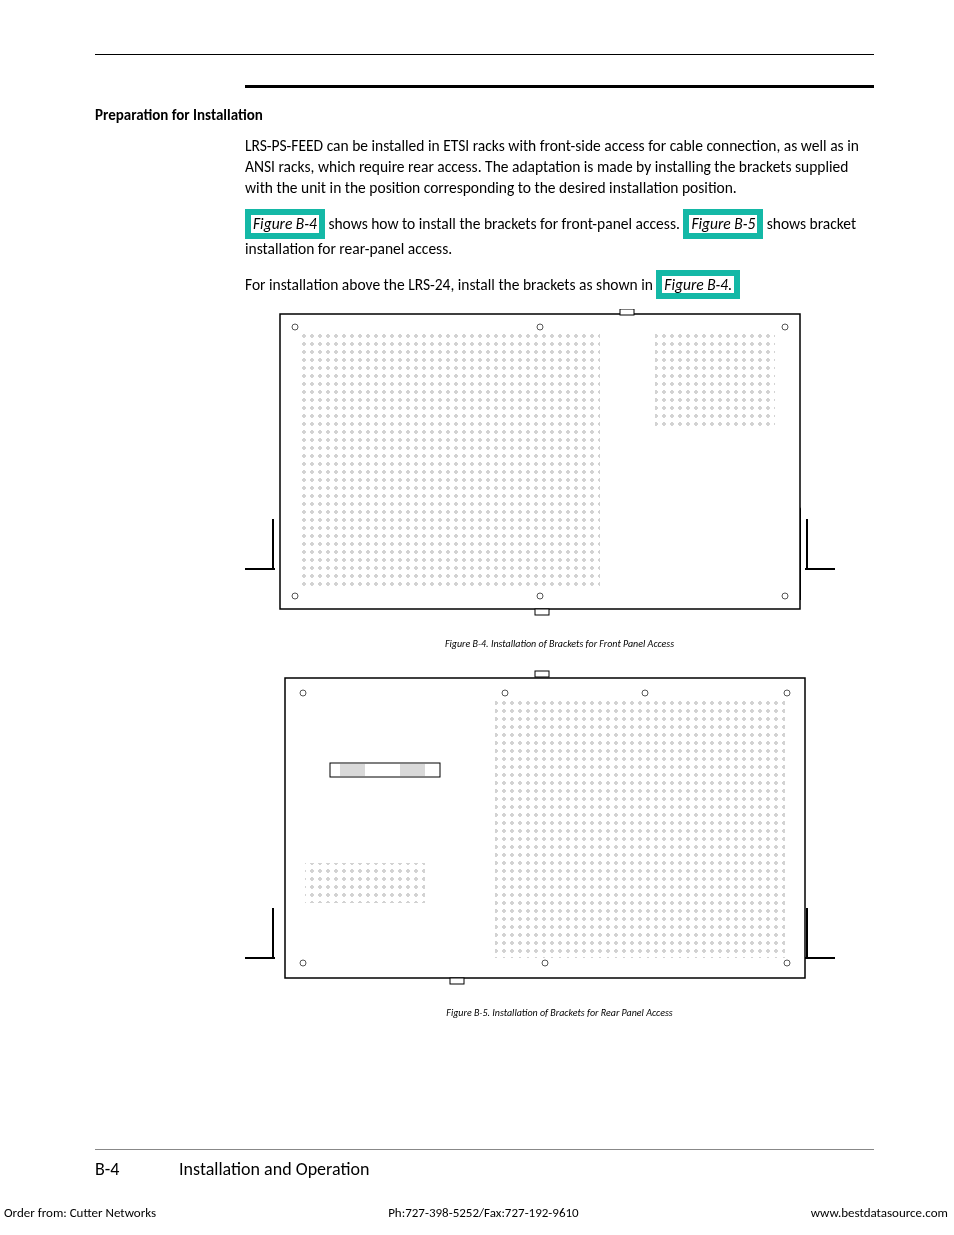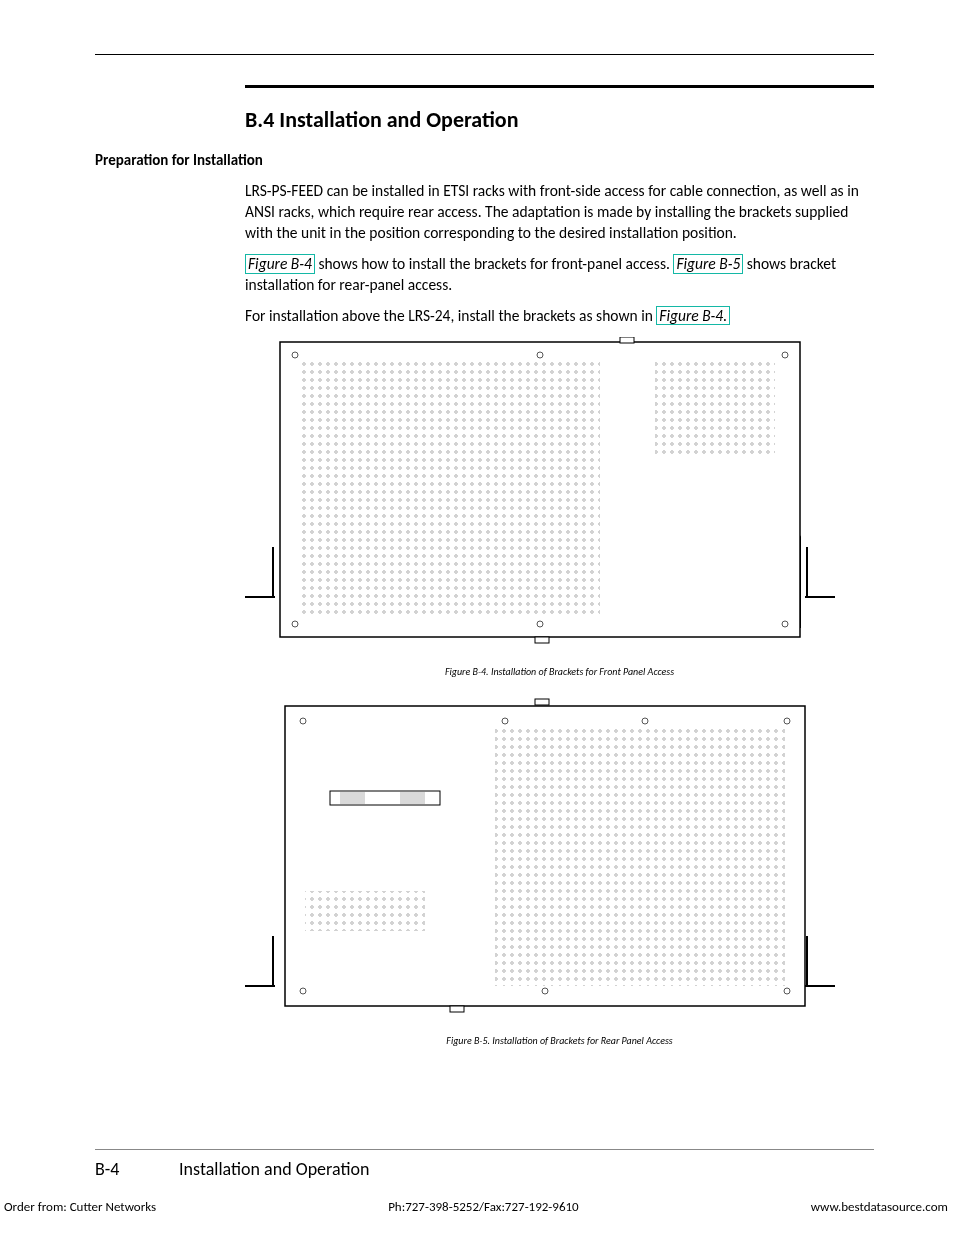--- a/index.html
+++ b/index.html
@@ -5,39 +5,38 @@
   html,body{margin:0;padding:0;background:#fff;color:#000;font-family:"Segoe UI","Optima","Candara","Calibri",sans-serif;}
   .page{width:954px;height:1235px;position:relative;box-sizing:border-box;padding:52px 80px 0 95px;}
   .runhead{display:flex;justify-content:space-between;font-size:14px;padding-bottom:4px;}
   .runhead .right b{font-weight:700;}
   .rule{border:none;border-top:1px solid #000;margin:2px 0 0 0;}
   .thick{height:3px;background:#000;margin:30px 0 18px 150px;}
   h1{font-size:22px;font-weight:700;margin:0 0 18px 150px;}
   h2{font-size:15px;font-weight:700;margin:0 0 12px 0;}
   .body{margin-left:150px;font-size:15.5px;line-height:1.35;}
   .body p{margin:0 0 10px 0;}
-  .ref{border:1px solid #14b8a6;padding:0 2px;font-style:italic;display:inline-block;line-height:1.15;}
+  .ref{border:6px solid #14b8a6;padding:0 2px;font-style:italic;display:inline-block;line-height:1.15;}
   .figcap{text-align:center;font-style:italic;font-size:10px;margin:8px 0 18px 150px;}
   
   .fig{margin-left:150px;position:relative;}
   .fig svg{display:block;}
   
   .footrule{position:absolute;left:95px;right:80px;bottom:85px;border-top:1px solid #888;}
   .foot1{position:absolute;left:95px;bottom:55px;font-size:18px;}
   .foot1 .pn{display:inline-block;width:80px;}
-  .foot2{position:absolute;left:0;right:0;bottom:21px;font-size:13px;display:flex;justify-content:space-between;padding:0 6px 0 4px;}
+  .foot2{position:absolute;left:0;right:0;bottom:15px;font-size:13px;display:flex;justify-content:space-between;padding:0 6px 0 4px;}
 </style>
 </head>
 <body>
 
 <div class="page">
   <hr class="rule">
 
   <div class="thick"></div>
-  <h1>B.4  Installation and Operation</h1>
   <h2>Preparation for Installation</h2>
 
   <div class="body">
     <p>LRS-PS-FEED can be installed in ETSI racks with front-side access for cable connection, as well as in ANSI racks, which require rear access. The adaptation is made by installing the brackets supplied with the unit in the position corresponding to the desired installation position.</p>
     <p>
       <span class="ref">Figure B-4</span><span> shows how to install the brackets for front-panel access. </span><span class="ref">Figure B-5</span><span> shows bracket installation for rear-panel access.</span>
     </p>
     <p>
       <span>For installation above the LRS-24, install the brackets as shown in </span><span class="ref">Figure B-4.</span>
     </p>

